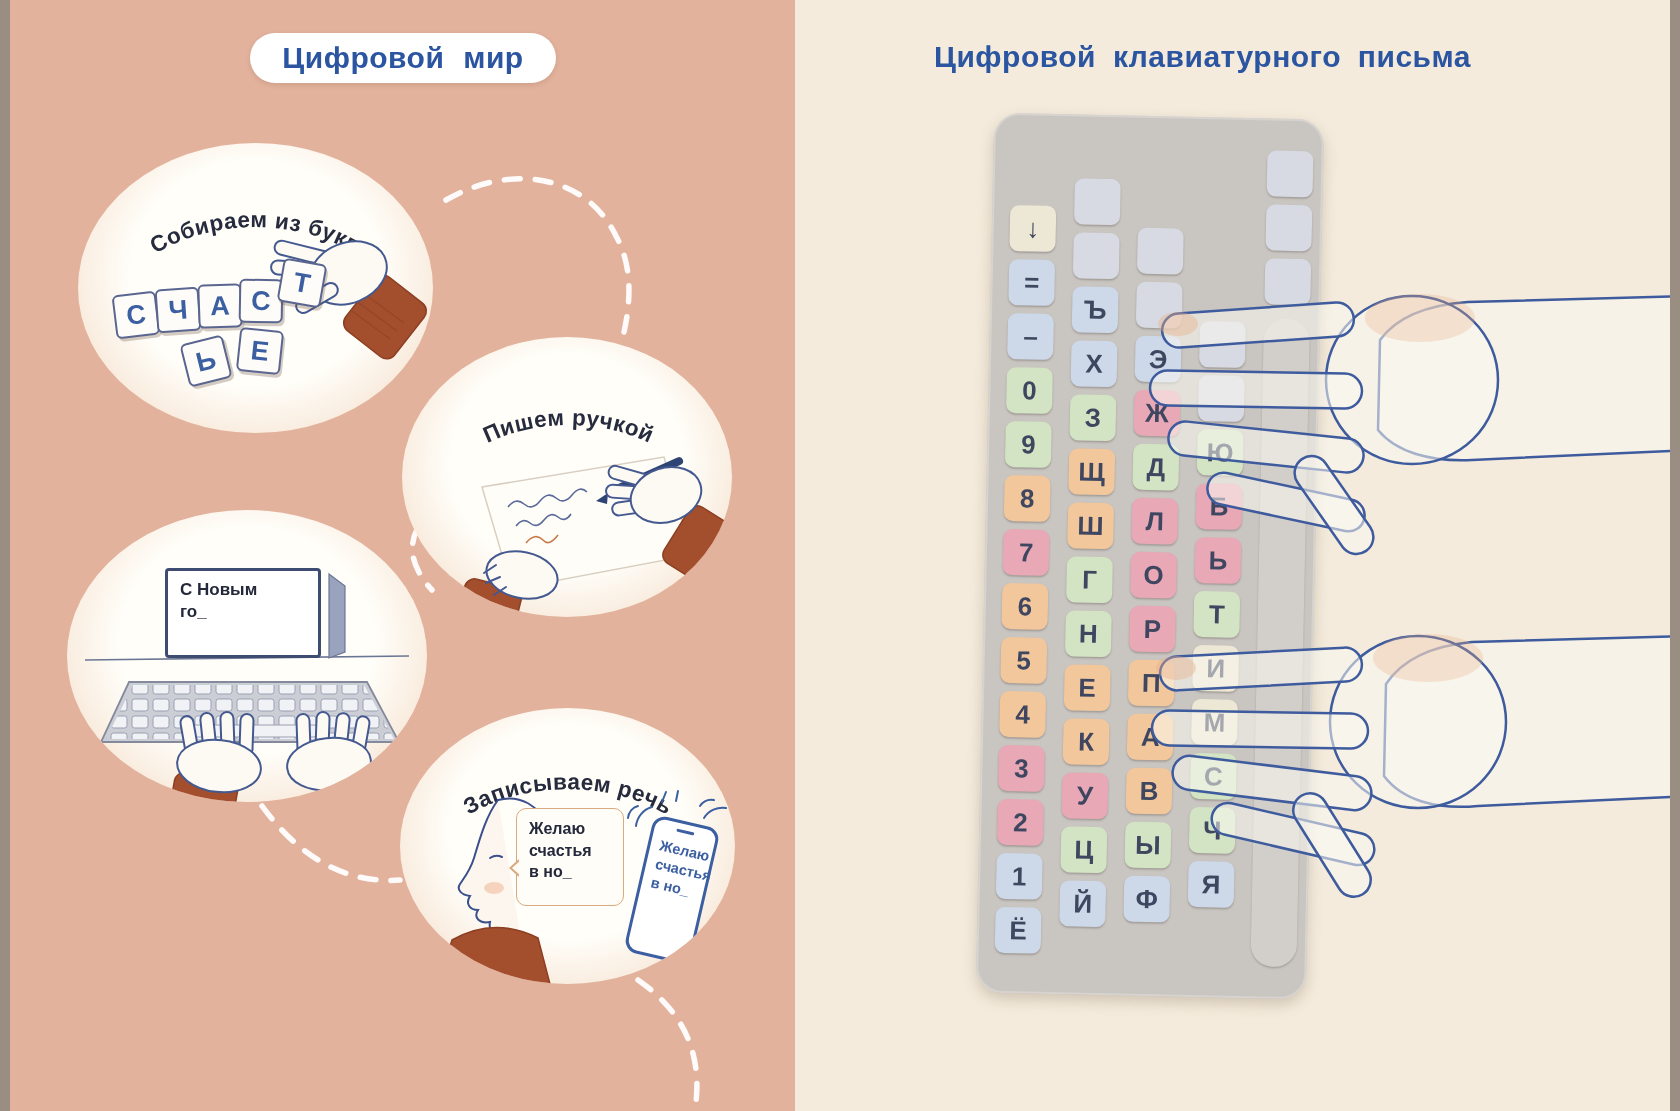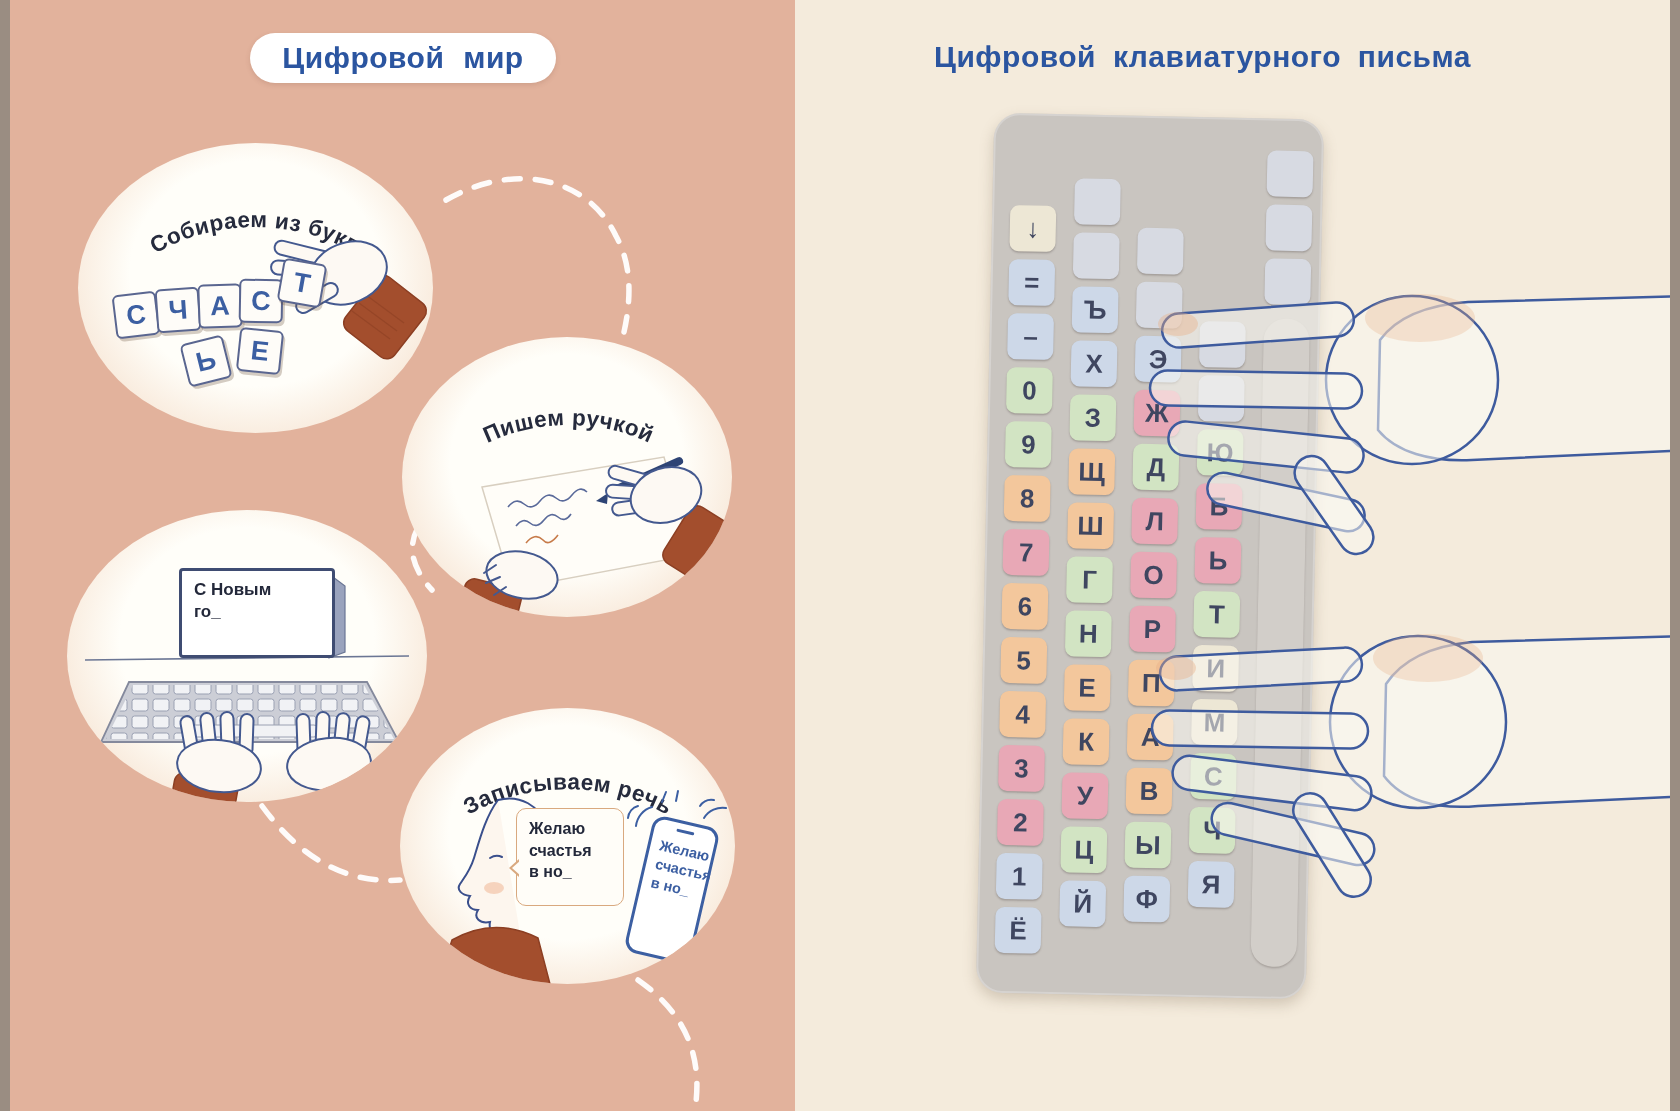--- a/index.html
+++ b/index.html
@@ -22,21 +22,21 @@
   .curve-label{font-size:22.5px;font-weight:bold;fill:#262b3d;letter-spacing:.5px}
 
   .tile{position:absolute;width:44px;height:44px;background:#fefcf8;border:2px solid #5a6690;border-radius:6px;
         display:flex;align-items:center;justify-content:center;font-size:27px;font-weight:bold;color:#3c5fa2;
         box-shadow:2px 3px 0 rgba(100,75,55,.28)}
   .t0{left:36px;top:150px;transform:rotate(-7deg)} .t1{left:78px;top:145px;transform:rotate(-4deg)}
   .t2{left:120px;top:141px;transform:rotate(-2deg)} .t3{left:161px;top:136px;transform:rotate(1deg)}
   .t4{left:202px;top:118px;transform:rotate(10deg)} .t5{left:106px;top:196px;transform:rotate(-14deg)}
   .t6{left:160px;top:186px;transform:rotate(6deg)}
 
-  .screen-text{position:absolute;left:112px;top:58px;width:156px;height:90px;background:#fff;border:3px solid #3f4c72;
+  .screen-text{position:absolute;left:98px;top:58px;width:156px;height:90px;background:#fff;border:3px solid #3f4c72;
         border-radius:4px;padding:8px 0 0 12px;font-size:17px;font-weight:bold;line-height:1.3;color:#23283a;white-space:pre-line}
 
   .bubble{position:absolute;left:116px;top:100px;width:108px;height:98px;background:#fffdf8;border:1.5px solid #d9a97f;
         border-radius:10px;padding:9px 0 0 12px;font-size:16px;font-weight:600;line-height:1.35;color:#23283a;white-space:pre-line}
   .bubble::before{content:"";position:absolute;left:-17px;top:50px;border:9px solid transparent;border-right:10px solid #d9a97f}
   .bubble::after{content:"";position:absolute;left:-13px;top:51px;border:8px solid transparent;border-right:9px solid #fffdf8}
 
   .phone{position:absolute;left:238px;top:112px;width:68px;height:140px;background:#fff;border:3px solid #3c5fa2;border-radius:13px;
         transform:rotate(13deg);padding:17px 2px 0 9px;font-size:14.5px;font-weight:bold;line-height:1.3;color:#3c5fa2;white-space:pre-line}
   .phone::before{content:"";position:absolute;top:6px;left:50%;margin-left:-9px;width:18px;height:3px;border-radius:2px;background:#3c5fa2}

